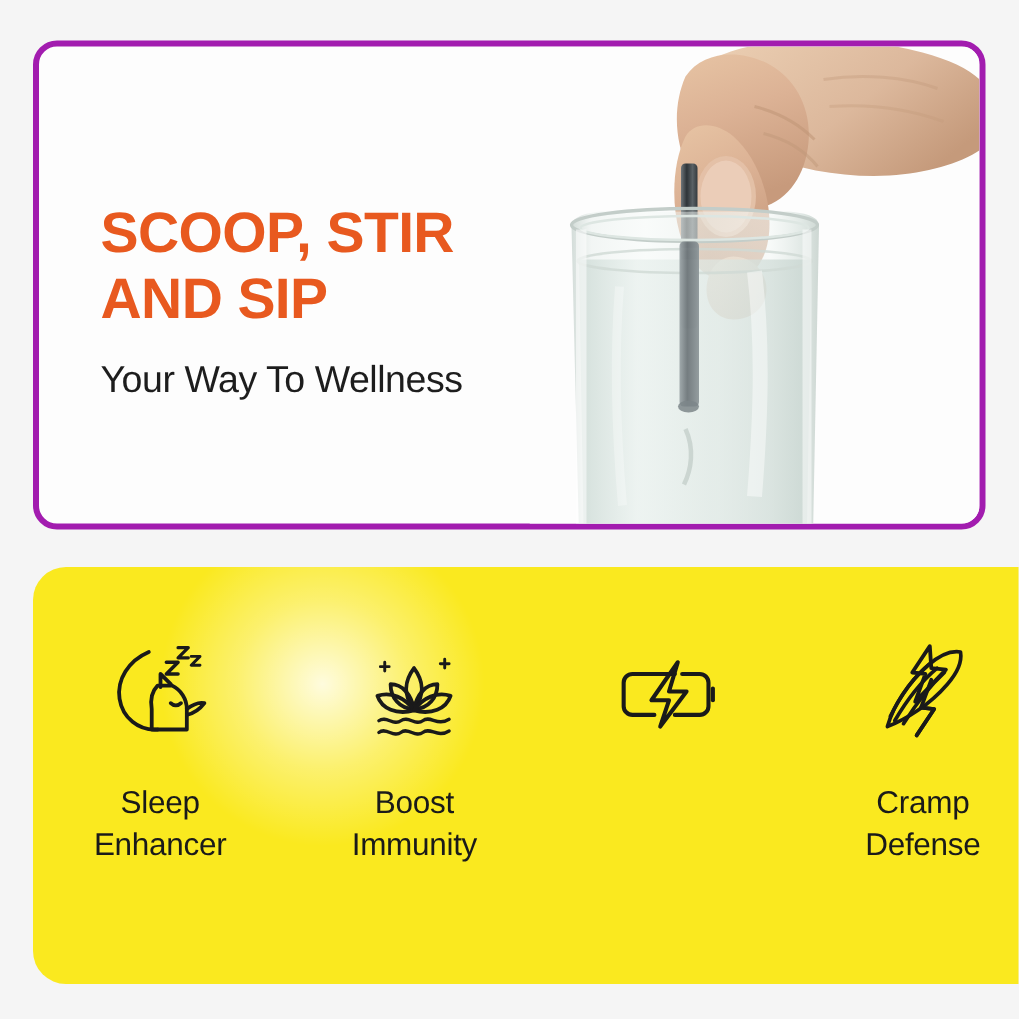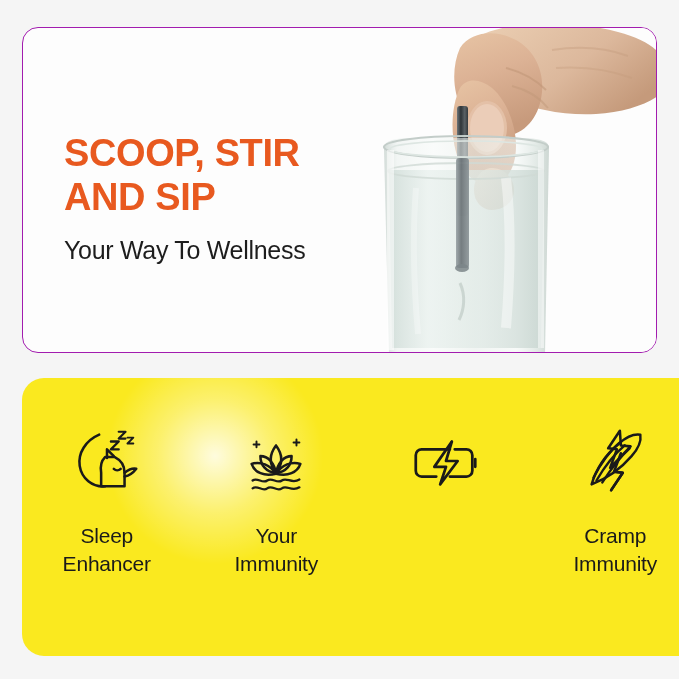--- a/index.html
+++ b/index.html
@@ -21,21 +21,21 @@
   }
 
   
   .hero-card {
     position: absolute;
     left: 22px;
     top: 27px;
     width: 635px;
     height: 326px;
     background: #fdfdfd;
-    border: 1px solid #a21caf;
+    border: 4px solid #a21caf;
     border-radius: 16px;
     box-sizing: border-box;
     overflow: hidden;
   }
   .hero-text {
     position: absolute;
     left: 41px;
     top: 103px;
     width: 320px;
   }
@@ -261,21 +261,21 @@
             <path d="M40 53 C28 56 18 52 15 43 C24 40 34 44 40 53 Z"></path>
             <path d="M40 53 C52 56 62 52 65 43 C56 40 46 44 40 53 Z"></path>
 
             <path d="M16 60 C21 56 26 64 31 60 C36 56 41 64 46 60 C51 56 56 64 64 59" stroke-width="2.3"></path>
             <path d="M16 68 C21 64 26 72 31 68 C36 64 41 72 46 68 C51 64 56 72 64 67" stroke-width="2.3"></path>
 
             <path d="M20 20 L20 26 M17 23 L23 23" stroke-width="2"></path>
             <path d="M61 18 L61 24 M58 21 L64 21" stroke-width="2"></path>
           </svg>
         </span>
-        <span class="benefit-label">Your
+        <span class="benefit-label">Boost
 Immunity</span>
       </div>
 
       <div class="benefit">
         <span class="benefit-icon">
           <svg viewBox="0 0 80 80" fill="none" stroke="#1a1a1a" stroke-width="2.8" stroke-linecap="round" stroke-linejoin="round" xmlns="http://www.w3.org/2000/svg">
 
             <path d="M44 28 L15 28 C11.7 28 9 30.7 9 34 L9 50
                      C9 53.3 11.7 56 15 56 L30 56"></path>
 
@@ -299,19 +299,19 @@
             <path d="M21 60 C28 48 38 34 50 24"></path>
             <path d="M27 62 C34 51 43 38 55 27"></path>
             <path d="M18 57 C24 45 33 31 45 21"></path>
 
             <path d="M45 9 L33 27 L42 28 L35 47 L56 25 L46 24 Z" stroke-width="2.6"></path>
             <path d="M36 70 L48 52 L39 51 L46 32" stroke-width="2.6"></path>
             <path d="M36 70 L48 52 L39 51"></path>
           </svg>
         </span>
         <span class="benefit-label">Cramp
-Immunity</span>
+Defense</span>
       </div>
 
     </div>
   </div>
 
 </div>
 
 </body></html>

